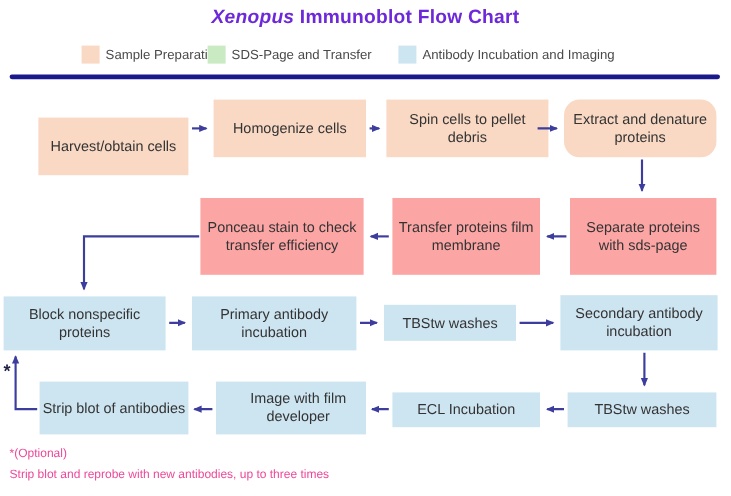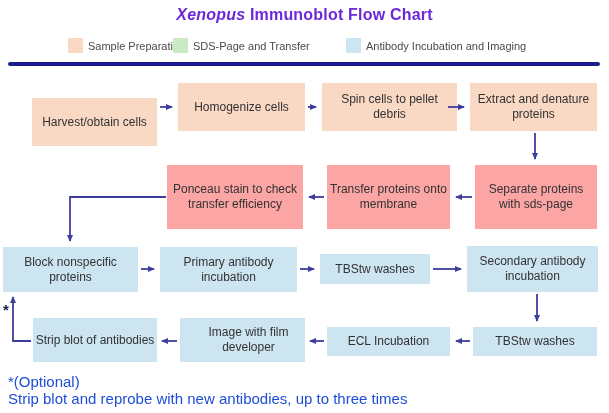--- a/index.html
+++ b/index.html
@@ -12,55 +12,55 @@
     position:absolute;top:6px;left:0;width:609px;text-align:center;
     font-size:16px;font-weight:bold;color:#6d28d9;letter-spacing:.2px;
   }
   .title .it{font-style:italic;}
   
   .legend-item{position:absolute;top:38px;display:flex;align-items:center;gap:5px;}
   .legend-swatch{width:15px;height:15px;display:inline-block;flex:0 0 auto;}
   .legend-label{font-size:11px;color:#4a4a4a;white-space:nowrap;}
   #leg-prep{left:68px;}
   #leg-sds{left:173px;}
-  #leg-ab{left:306px;padding-left:40px;}
+  #leg-ab{left:292px;padding-left:40px;}
   .sw-prep{background:#f9d8c4;}
   .sw-sds{background:#c9eac3;}
   .sw-ab{background:#cde4f1;}
   
   .rule{position:absolute;left:8px;top:62px;width:592px;height:4px;background:#1a1a8c;border-radius:2px;}
   
   .node{
     position:absolute;display:flex;align-items:center;justify-content:center;
     text-align:center;font-size:12px;line-height:1.25;color:#333;padding:2px;box-sizing:border-box;
   }
   .stage-prep{background:#f9d8c4;}
   .stage-sds{background:#fca5a5;}
   .stage-ab{background:#cde4f1;}
   #n-harvest{left:32px;top:83px;width:125px;height:48px;margin-top:15px;}
   #n-homogenize{left:178px;top:83px;width:127px;height:48px;}
   #n-spin{left:322px;top:83px;width:135px;height:48px;}
-  #n-extract{left:470px;top:83px;width:127px;height:48px;}
+  #n-extract{left:470px;top:83px;width:127px;height:48px;border-radius:13px;}
   #n-ponceau{left:167px;top:165px;width:136px;height:64px;}
   #n-transfer{left:327px;top:165px;width:123px;height:64px;}
   #n-separate{left:475px;top:165px;width:122px;height:64px;}
   #n-block{left:3px;top:247px;width:135px;height:45px;}
   #n-primary{left:160px;top:247px;width:137px;height:45px;}
   #n-tbstw1{left:320px;top:254px;width:110px;height:30px;}
   #n-secondary{left:467px;top:246px;width:131px;height:46px;}
   #n-strip{left:33px;top:318px;width:124px;height:44px;}
   #n-image{left:180px;top:318px;width:125px;height:44px;padding-left:14px;}
   #n-ecl{left:327px;top:327px;width:123px;height:29px;}
   #n-tbstw2{left:473px;top:327px;width:124px;height:29px;}
   
   svg.arrows{position:absolute;left:0;top:0;pointer-events:none;}
   .edge{stroke:#3d3d9e;stroke-width:1.8;fill:none;}
   
   .asterisk{position:absolute;left:3px;top:301px;font-size:15px;font-weight:bold;color:#222244;}
-  .footnote{position:absolute;left:8px;font-size:15px;color:#1d4ed8;}
+  .footnote{position:absolute;left:8px;font-size:10px;color:#ec4899;}
   #fn1{top:373px;}
   #fn2{top:390px;}
 </style>
 </head>
 <body>
 
 <div id="stage">
 
   <div class="title"><span class="it">Xenopus</span><span> Immunoblot Flow Chart</span></div>
 
@@ -78,21 +78,21 @@
   </div>
 
   <div class="rule"></div>
 
   <div class="node stage-prep" id="n-harvest">Harvest/obtain cells</div>
   <div class="node stage-prep" id="n-homogenize">Homogenize cells</div>
   <div class="node stage-prep" id="n-spin">Spin cells to pellet debris</div>
   <div class="node stage-prep" id="n-extract">Extract and denature proteins</div>
 
   <div class="node stage-sds" id="n-ponceau">Ponceau stain to check transfer efficiency</div>
-  <div class="node stage-sds" id="n-transfer">Transfer proteins onto membrane</div>
+  <div class="node stage-sds" id="n-transfer">Transfer proteins film membrane</div>
   <div class="node stage-sds" id="n-separate">Separate proteins with sds-page</div>
 
   <div class="node stage-ab" id="n-block">Block nonspecific proteins</div>
   <div class="node stage-ab" id="n-primary">Primary antibody incubation</div>
   <div class="node stage-ab" id="n-tbstw1">TBStw washes</div>
   <div class="node stage-ab" id="n-secondary">Secondary antibody incubation</div>
 
   <div class="node stage-ab" id="n-strip">Strip blot of antibodies</div>
   <div class="node stage-ab" id="n-image">Image with film developer</div>
   <div class="node stage-ab" id="n-ecl">ECL Incubation</div>

